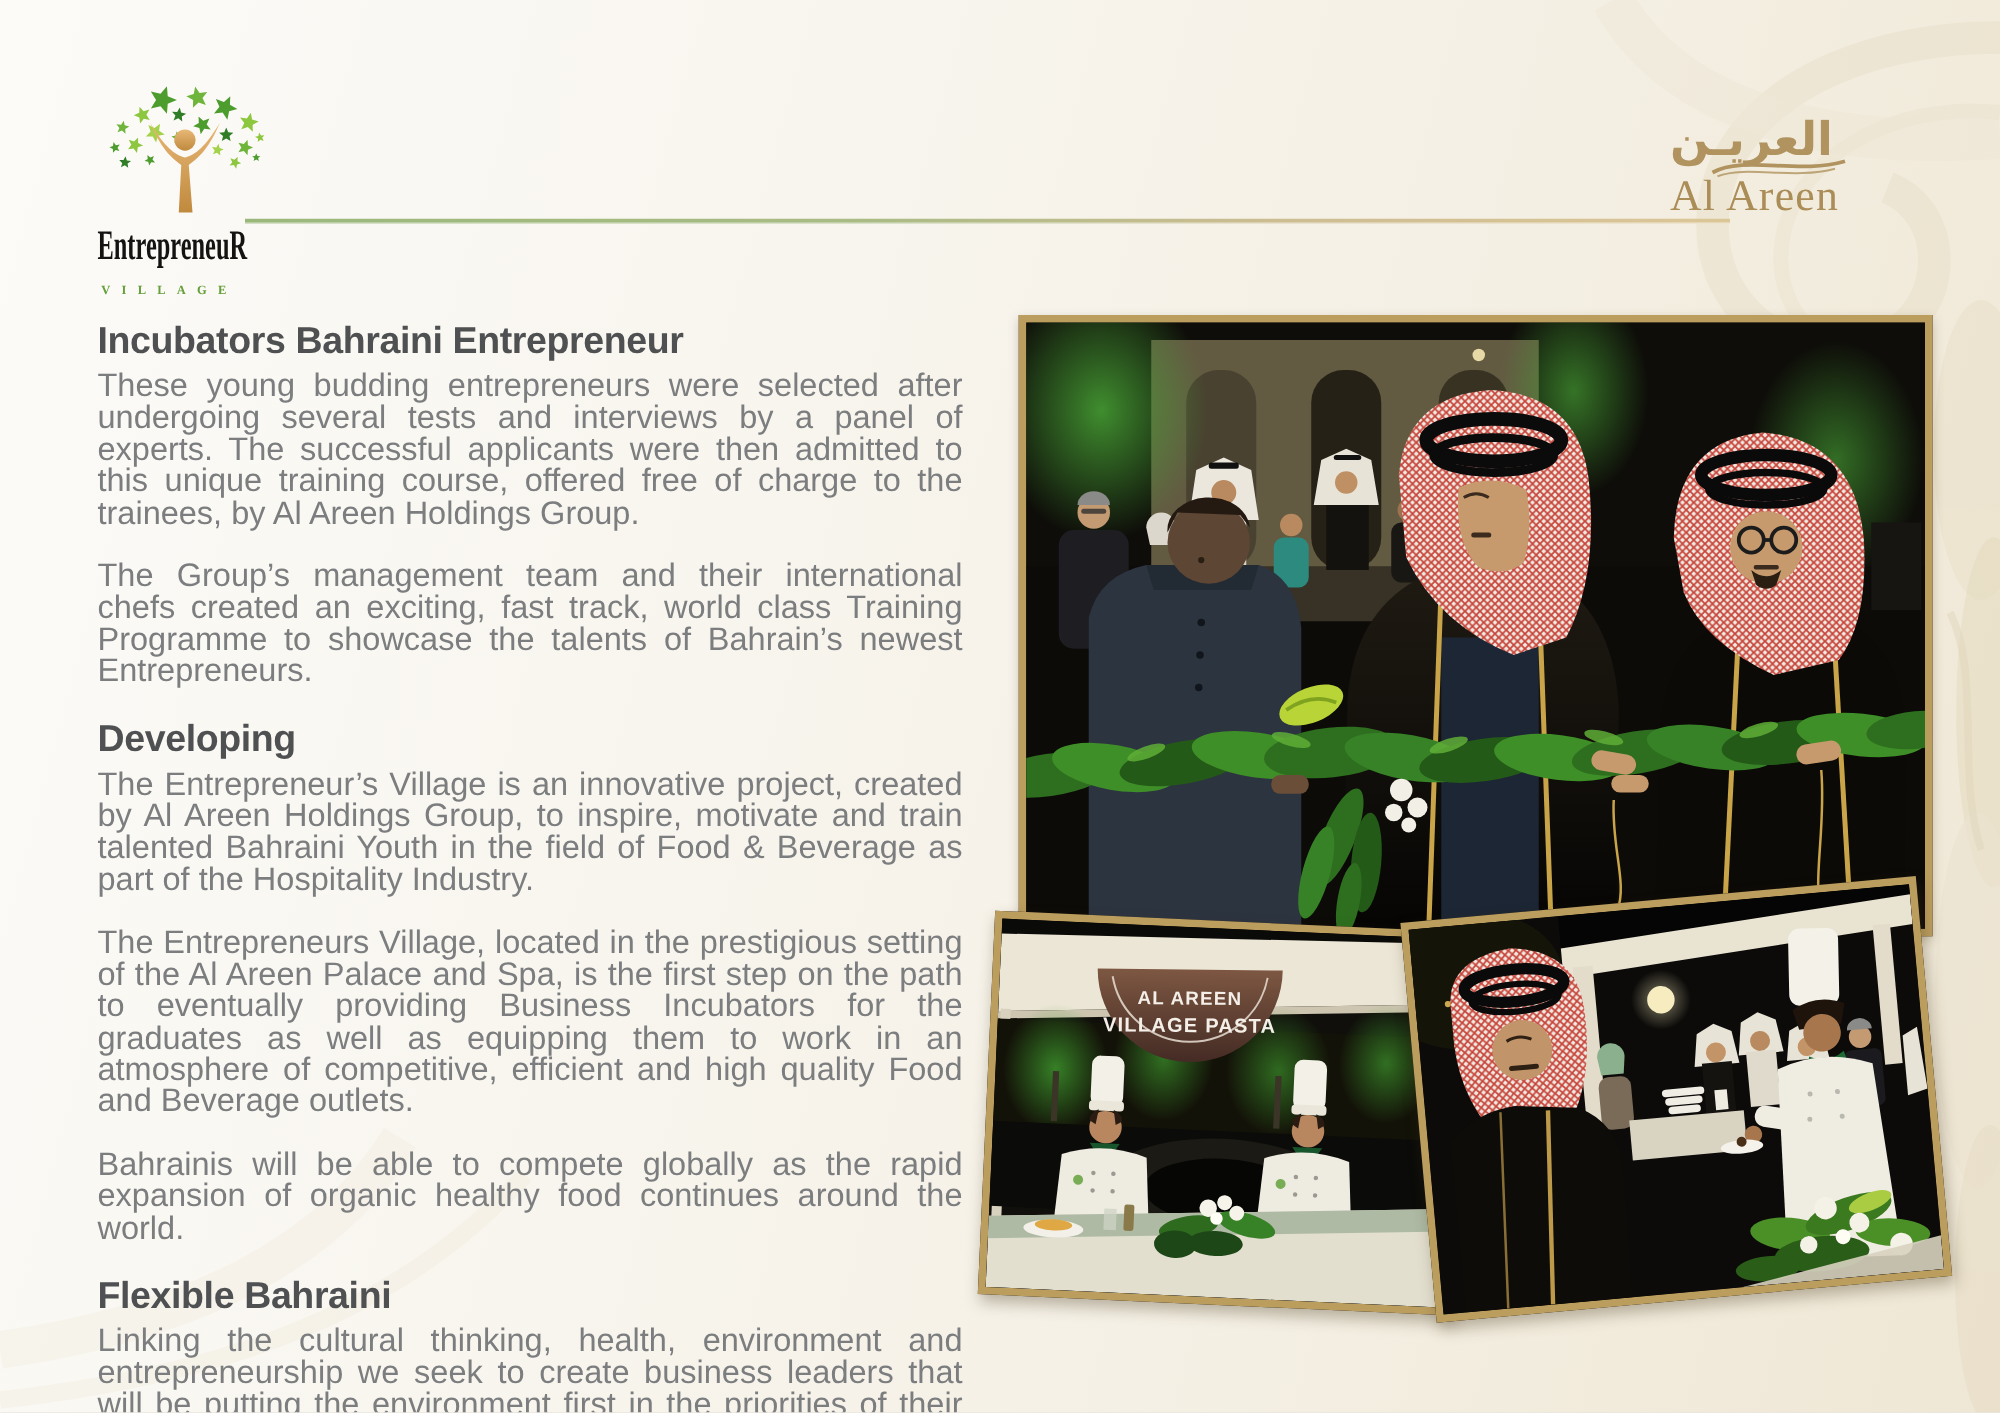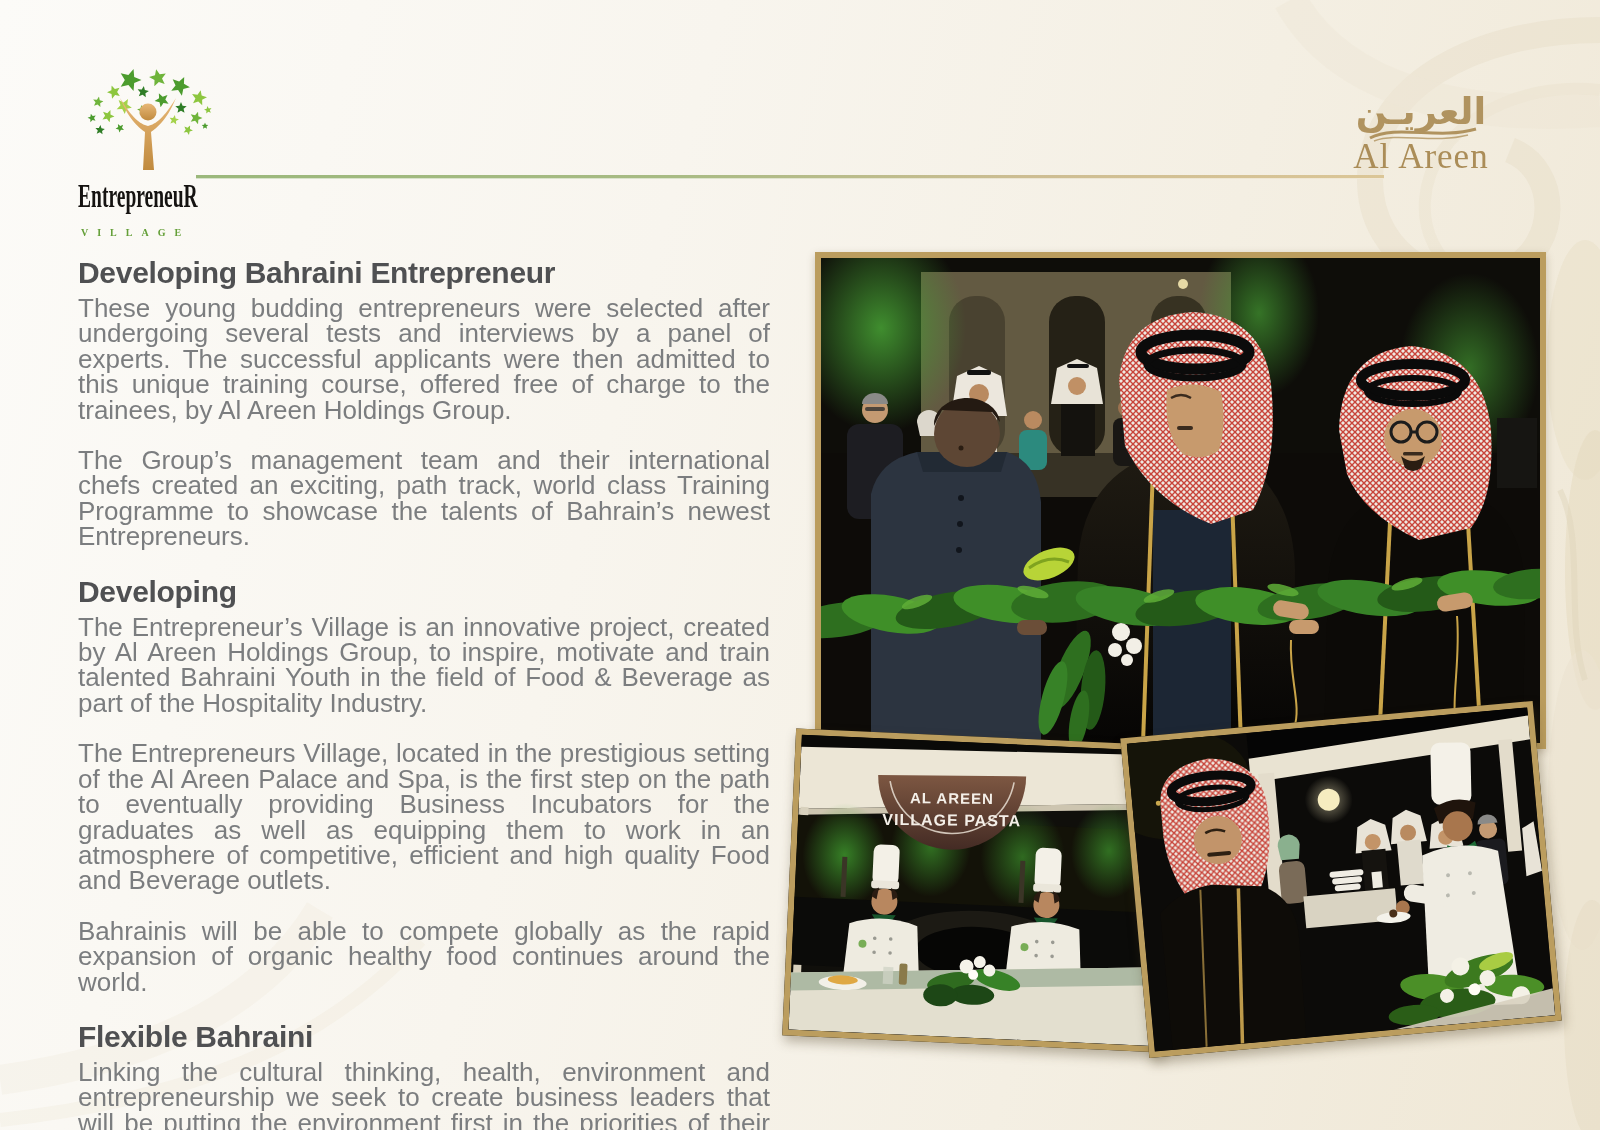--- a/index.html
+++ b/index.html
@@ -10,21 +10,21 @@
   
   .brand-ev{position:absolute;left:78px;top:66px;width:200px;}
   .ev-tree{display:block;margin-left:6px;}
   .ev-name{font-family:"Liberation Serif",serif;font-weight:bold;font-size:31px;color:#151311;
            white-space:nowrap;transform:scale(.63,1.08);transform-origin:left top;line-height:30px;margin-top:2px;}
   .ev-sub{font-family:"Liberation Serif",serif;font-weight:bold;font-size:10px;color:#649f38;
           letter-spacing:9px;margin-top:17px;margin-left:3px;white-space:nowrap;}
   .rule{position:absolute;left:196px;top:175px;width:1188px;height:3px;
         background:linear-gradient(to right,#9bb87b 0%,#a8bb84 40%,#cdbd92 70%,#dbc697 100%);
         border-bottom:1px solid rgba(255,255,255,.6);}
-  .brand-al{position:absolute;left:1336px;top:92px;width:170px;text-align:center;color:#ab8d58;}
+  .brand-al{position:absolute;left:1336px;top:92px;width:170px;text-align:left;color:#ab8d58;}
   .al-arabic{font-family:"DejaVu Sans",sans-serif;font-size:37px;font-weight:bold;line-height:40px;color:#b0935f;}
   .al-swoosh{display:block;margin:-6px 28px 0 auto;}
   .al-name{font-family:"Liberation Serif",serif;font-size:35px;line-height:34px;color:#ab8d58;letter-spacing:1px;margin-top:-2px;}
   
   .article{position:absolute;left:78px;top:256px;width:692px;}
   .article h1,.article h2{font-size:30px;font-weight:bold;color:#4f5052;margin:0 0 6px 0;line-height:34px;letter-spacing:-.3px;}
   .article h2{margin-top:16px;}
   .article p{font-size:26px;line-height:25.4px;color:#7b7d7f;text-align:justify;margin:0 0 25px 0;}
   .article p:last-child{margin-bottom:0;}
   
@@ -115,23 +115,23 @@
       <div class="al-arabic">العريـن</div>
       <svg class="al-swoosh" width="110" height="16" viewBox="0 0 110 16">
         <path d="M2,12 C28,-2 70,14 108,3" stroke="#b0935f" stroke-width="3" fill="none"></path>
         <path d="M6,15 C30,6 66,18 100,9" stroke="#b0935f" stroke-width="1.6" fill="none" opacity=".8"></path>
       </svg>
       <div class="al-name">Al Areen</div>
     </div>
   </header>
 
   <main class="article">
-    <h1>Developing Bahraini Entrepreneur</h1>
+    <h1>Incubators Bahraini Entrepreneur</h1>
     <p>These young budding entrepreneurs were selected after undergoing several tests and interviews by a panel of experts. The successful applicants were then admitted to this unique training course, offered free of charge to the trainees, by Al Areen Holdings Group.</p>
-    <p>The Group’s management team and their international chefs created an exciting, path track, world class Training Programme to showcase the talents of Bahrain’s newest Entrepreneurs.</p>
+    <p>The Group’s management team and their international chefs created an exciting, fast track, world class Training Programme to showcase the talents of Bahrain’s newest Entrepreneurs.</p>
     <h2>Developing</h2>
     <p>The Entrepreneur’s Village is an innovative project, created by Al Areen Holdings Group, to inspire, motivate and train talented Bahraini Youth in the field of Food &amp; Beverage as part of the Hospitality Industry.</p>
     <p>The Entrepreneurs Village, located in the prestigious setting of the Al Areen Palace and Spa, is the first step on the path to eventually providing Business Incubators for the graduates as well as equipping them to work in an atmosphere of competitive, efficient and high quality Food and Beverage outlets.</p>
     <p>Bahrainis will be able to compete globally as the rapid expansion of organic healthy food continues around the world.</p>
     <h2>Flexible Bahraini</h2>
     <p>Linking the cultural thinking, health, environment and entrepreneurship we seek to create business leaders that will be putting the environment first in the priorities of their work.</p>
   </main>
 
   <section>
 

